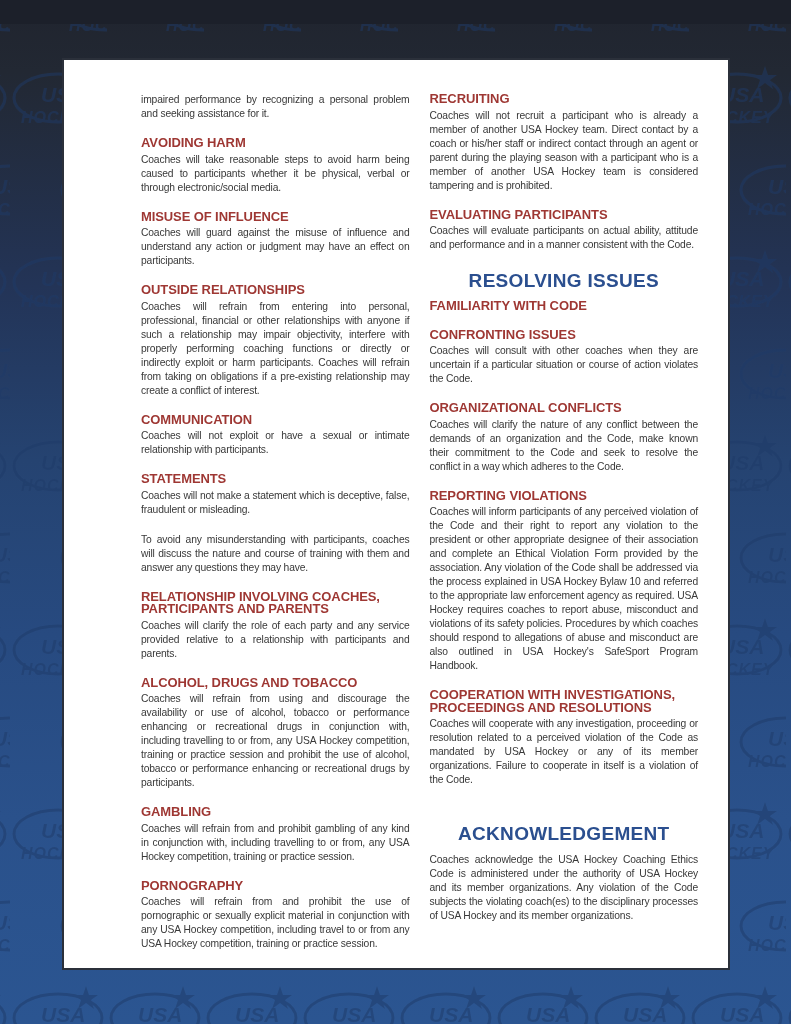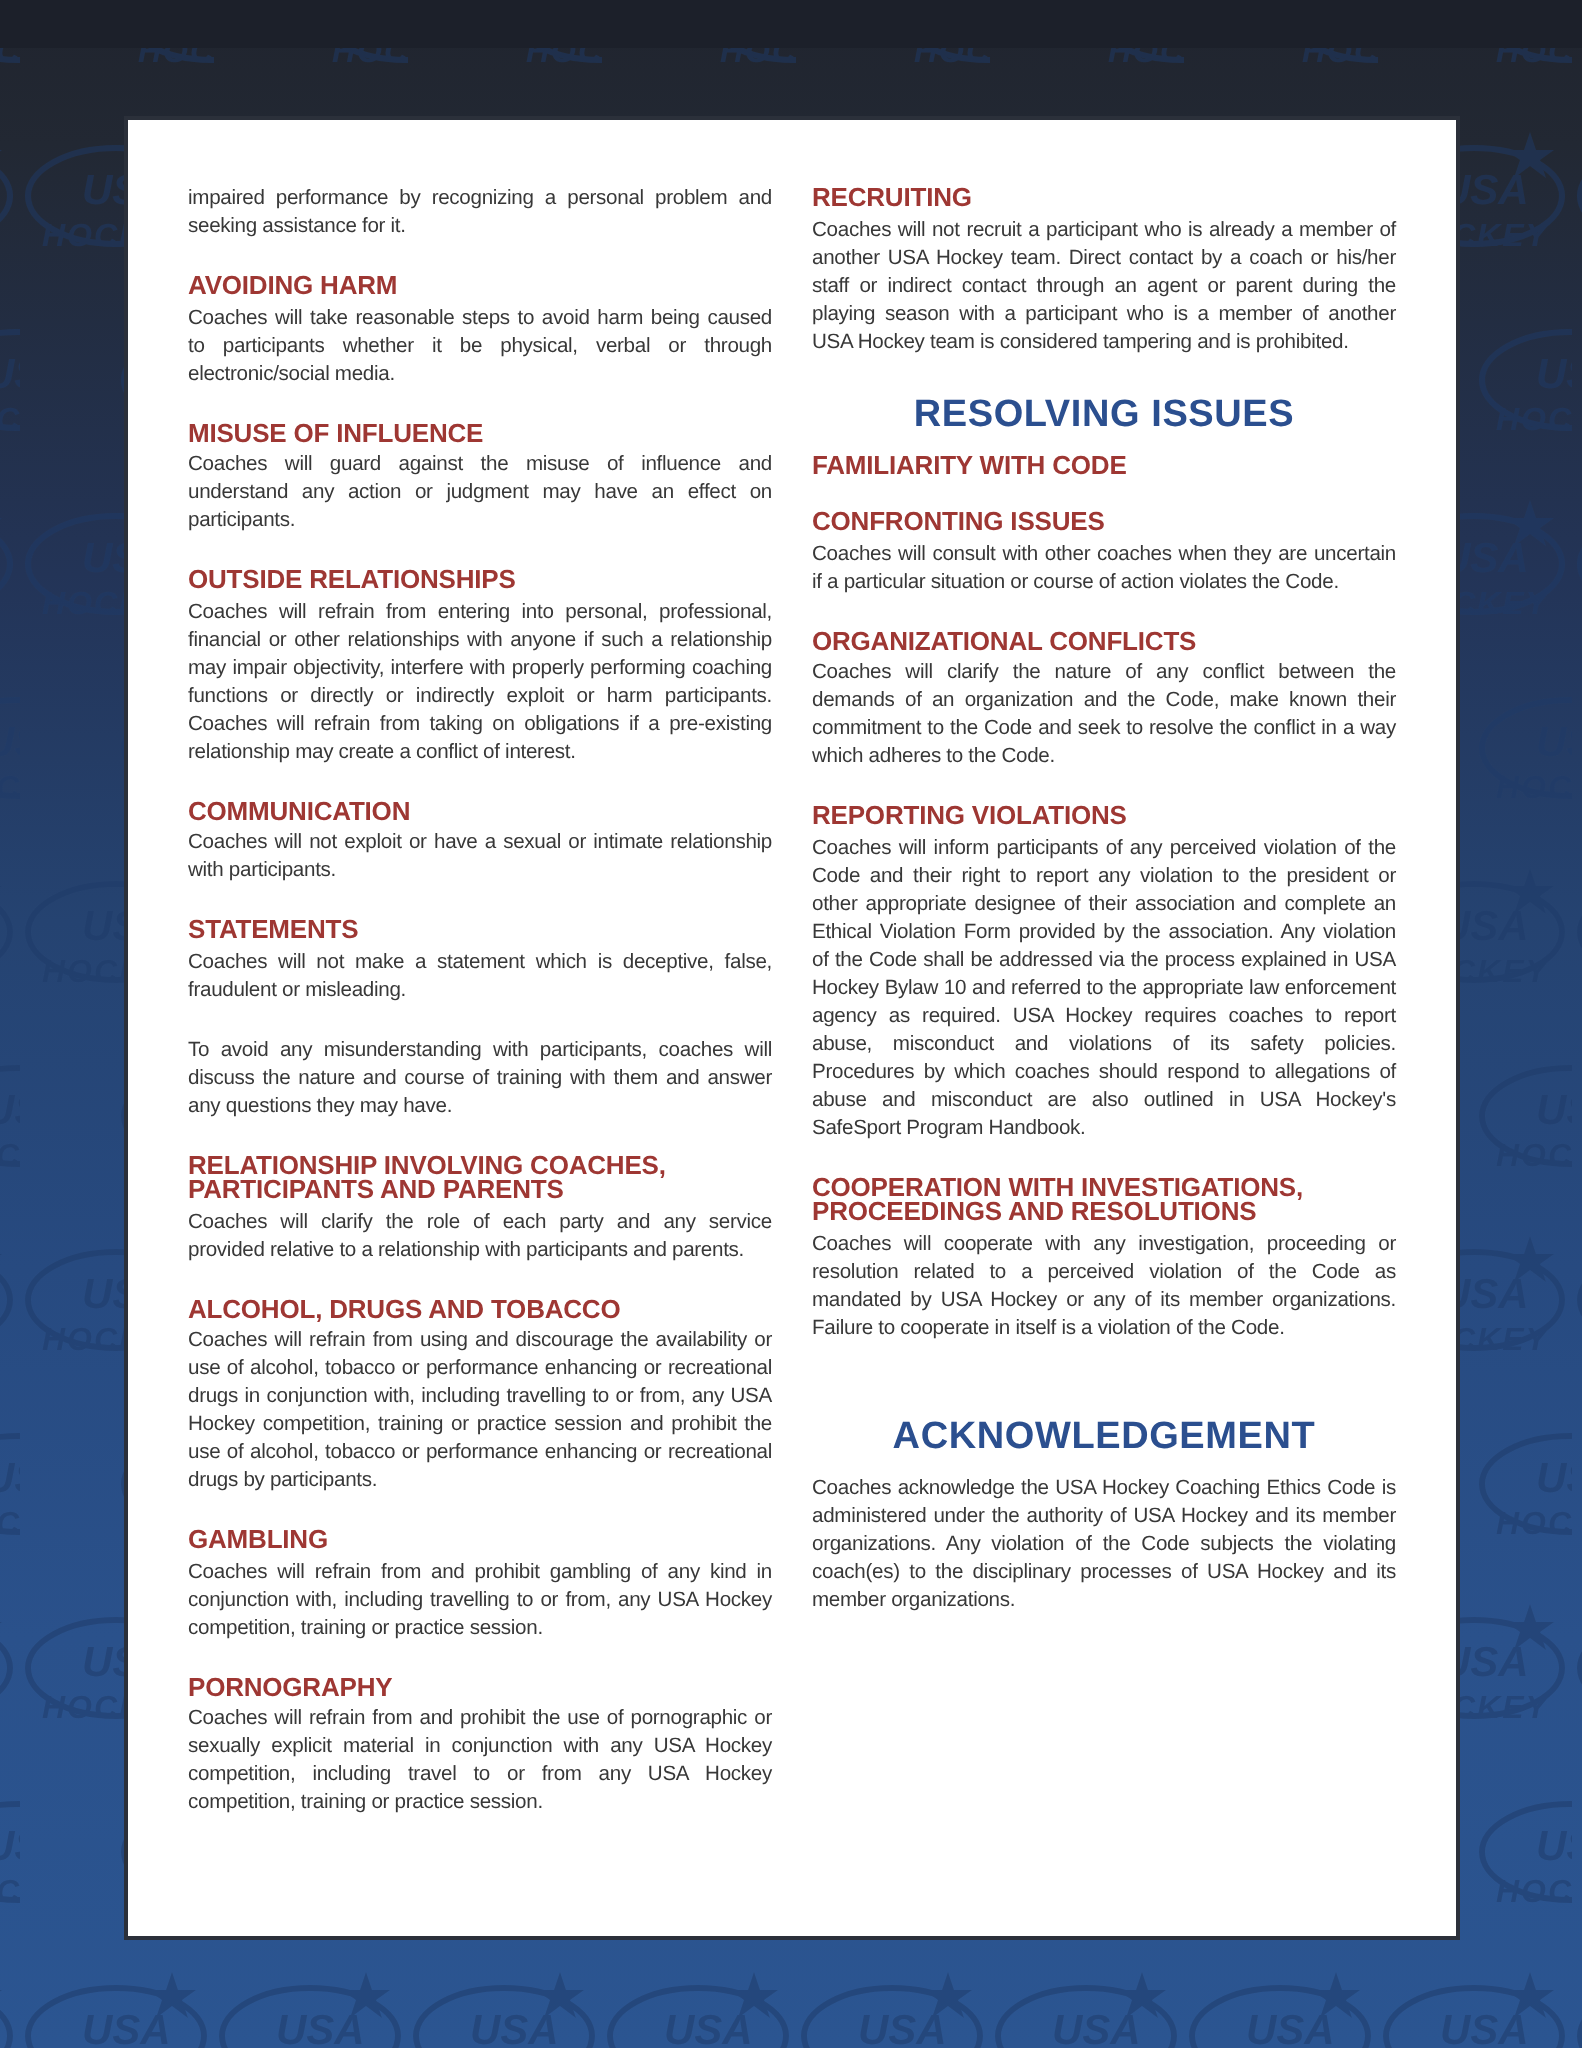--- a/index.html
+++ b/index.html
@@ -11,21 +11,21 @@
     position:absolute;inset:0;
     background:linear-gradient(180deg,#20242e 0%,#222833 7%,#233457 28%,#254371 45%,#274a80 62%,#2a518b 80%,#2b5591 100%);
   }
   .wm-svg{position:absolute;inset:0;display:block;}
   .topband{position:absolute;top:0;left:0;right:0;height:24px;background:#1c202a;}
   .page{
     position:absolute;left:62px;top:58px;width:668px;height:912px;
     background:#ffffff;border:2px solid #2b303a;box-sizing:border-box;
     padding:33px 30px 0 30px;overflow:hidden;
   }
-  .cols{display:flex;gap:20px;}
+  .cols{display:flex;gap:20px;margin-left:47px;}
   .col{
     width:294px;font-size:10.3px;line-height:14px;color:#383838;
     text-align:justify;letter-spacing:-0.15px;
   }
   .section{margin-top:16px;}
   .section.first{margin-top:0;}
   .sec-head{
     color:#9e3733;font-weight:bold;font-size:13px;line-height:12.5px;
     margin:0 0 3px 0;letter-spacing:-0.1px;text-align:left;
   }
@@ -111,20 +111,24 @@
         <h4 class="sec-head">PORNOGRAPHY</h4>
         <p class="sec-body">Coaches will refrain from and prohibit the use of pornographic or sexually explicit material in conjunction with any USA Hockey competition, including travel to or from any USA Hockey competition, training or practice session.</p>
       </div>
     </div>
 
     <div class="col">
       <div class="section first">
         <h4 class="sec-head">RECRUITING</h4>
         <p class="sec-body">Coaches will not recruit a participant who is already a member of another USA Hockey team. Direct contact by a coach or his/her staff or indirect contact through an agent or parent during the playing season with a participant who is a member of another USA Hockey team is considered tampering and is prohibited.</p>
       </div>
+      <div class="section">
+        <h4 class="sec-head">EVALUATING PARTICIPANTS</h4>
+        <p class="sec-body">Coaches will evaluate participants on actual ability, attitude and performance and in a manner consistent with the Code.</p>
+      </div>
 
       <h2 class="big-title">RESOLVING ISSUES</h2>
 
       <div class="section first">
         <h4 class="sec-head">FAMILIARITY WITH CODE</h4>
       </div>
       <div class="section">
         <h4 class="sec-head">CONFRONTING ISSUES</h4>
         <p class="sec-body">Coaches will consult with other coaches when they are uncertain if a particular situation or course of action violates the Code.</p>
       </div>

